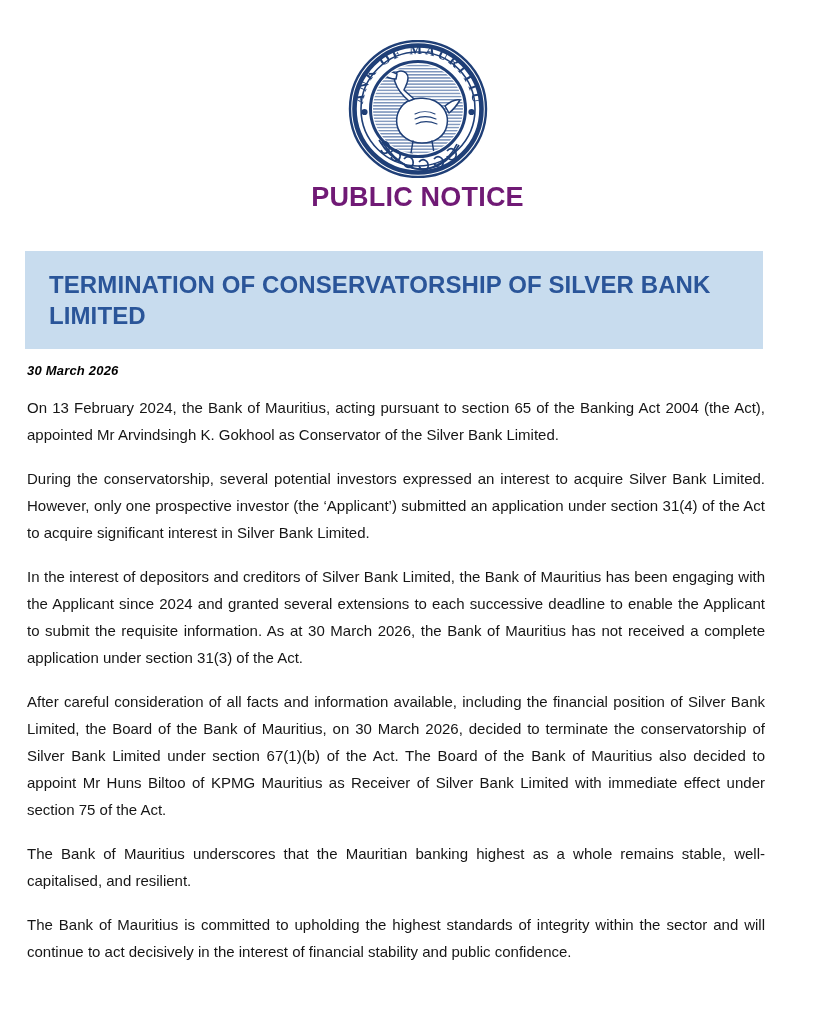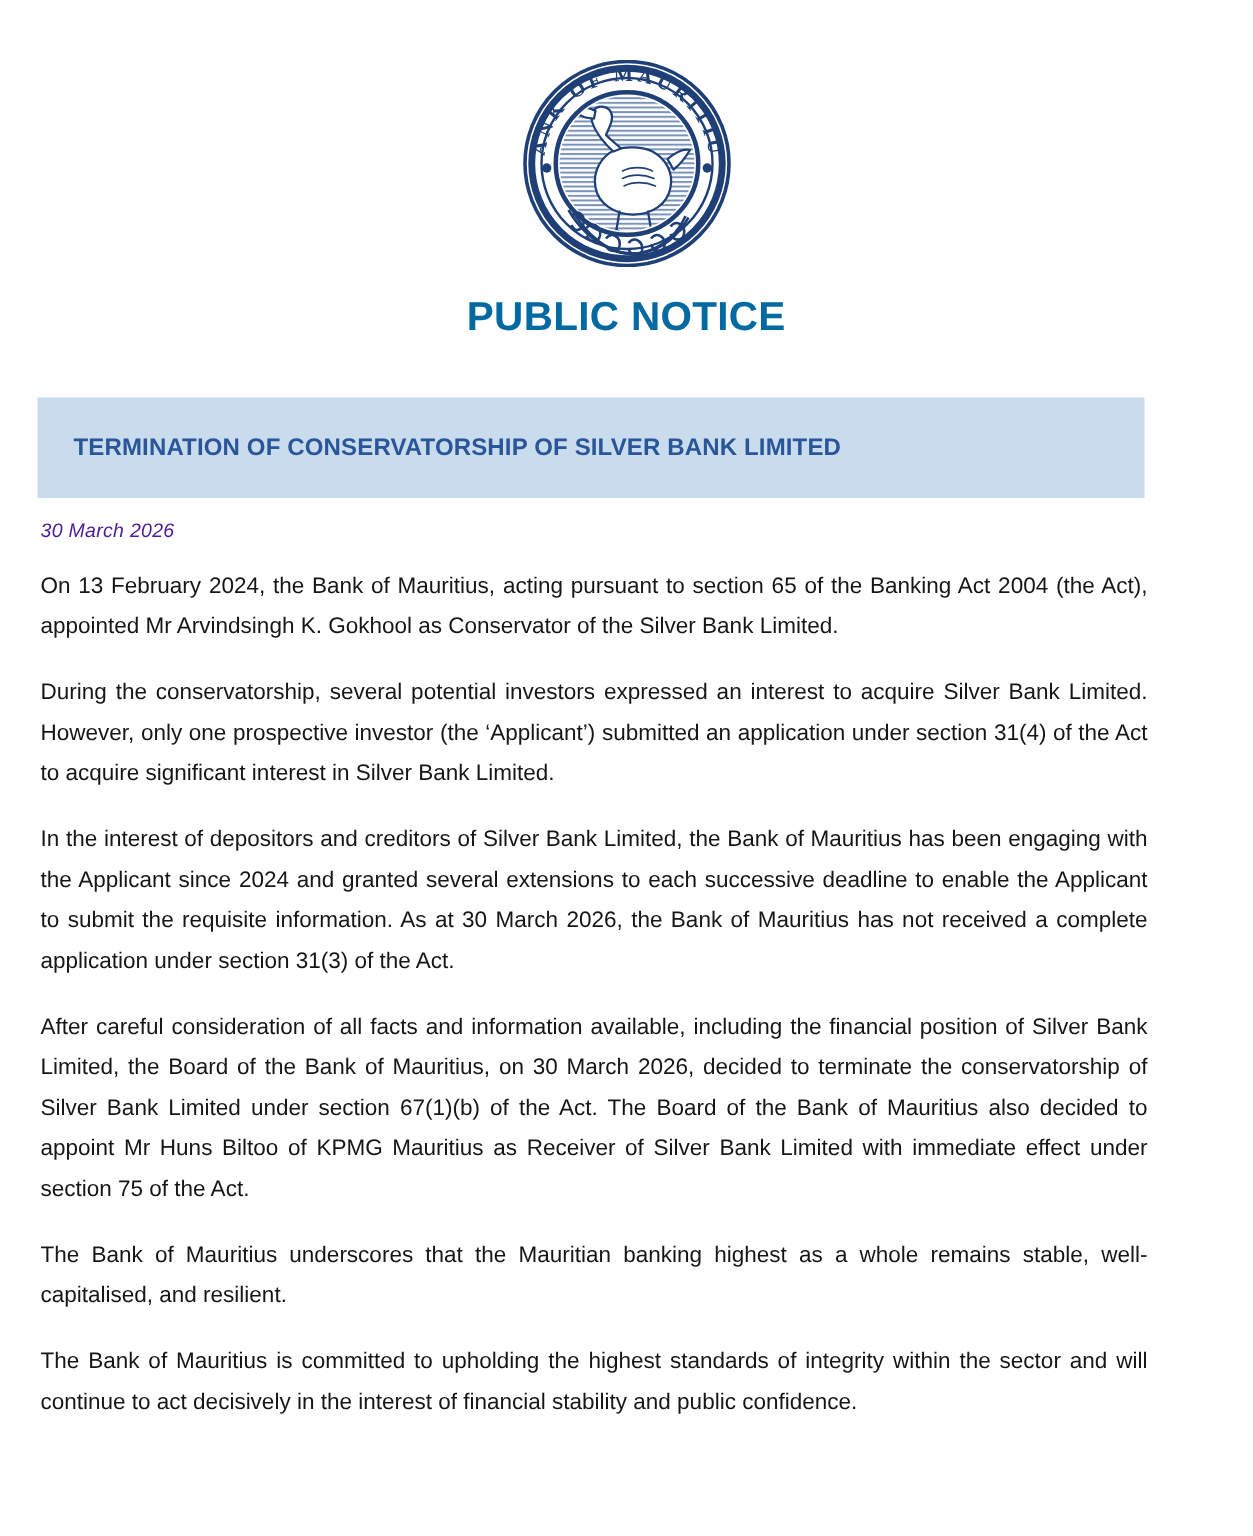--- a/index.html
+++ b/index.html
@@ -32,52 +32,52 @@
   }
   .seal {
     position: relative;
     width: 158px;
     height: 138px;
   }
   .seal svg { display: block; }
 
   
   .notice-heading {
-    margin-top: 18px;
+    margin-top: 4px;
     text-align: center;
     font-size: 27px;
     font-weight: bold;
     letter-spacing: 0.2px;
-    color: #0369a1;
+    color: #701a75;
     font-family: "Liberation Sans", sans-serif;
   }
 
   
   .title-banner {
     margin: 38px 72px 0 25px;
     background: #c8dcee;
     padding: 18px 0 18px 24px;
     box-sizing: border-box;
   }
   .title-banner .line {
     color: #2a5599;
-    font-size: 16px;
+    font-size: 24px;
     font-weight: bold;
     line-height: 31px;
     letter-spacing: 0.1px;
     text-transform: uppercase;
   }
 
   
   .doc-date {
     margin: 14px 0 0 27px;
     font-size: 13px;
     font-style: italic;
-    font-weight: normal;
-    color: #4c1d95;
+    font-weight: bold;
+    color: #000000;
     letter-spacing: 0.2px;
   }
 
   
   .body-copy {
     margin: 16px 70px 0 27px;
   }
   .body-copy p {
     margin: 0 0 17px 0;
     font-size: 15px;

